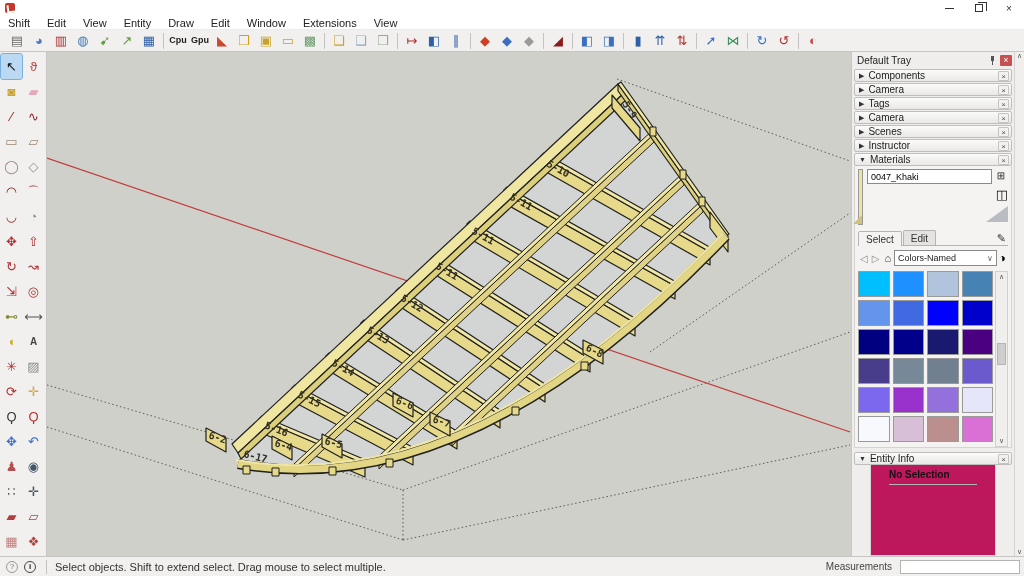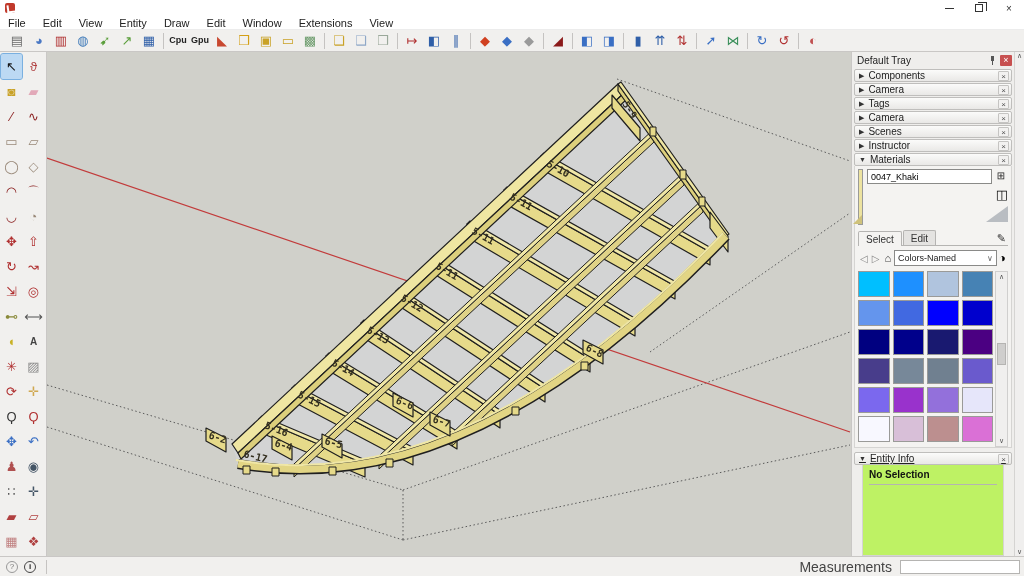--- a/index.html
+++ b/index.html
@@ -72,35 +72,35 @@
   #mat-dropdown { flex:1; height:16px; border:1px solid #8a8a88; background:#fff; font-size:9px; display:flex; align-items:center; padding:0 3px; color:#222; }
   #mat-dropdown .caret { margin-left:auto; font-size:8px; color:#666; }
   #sample-paint-icon { font-size:12px; margin:0 2px; }
   #swatch-area { display:flex; margin-top:3px; height:176px; }
   #swatch-grid { flex:1; display:grid; grid-template-columns:repeat(4,1fr); gap:3px; align-content:start; overflow:hidden; }
   .swatch { height:26px; border:1px solid #9a9a98; }
   #swatch-scroll { width:13px; margin-left:2px; background:#f0efee; border:1px solid #d0cfce; display:flex; flex-direction:column; align-items:center; font-size:7px; color:#555; }
   #swatch-scroll .thumb { width:9px; height:22px; background:#cfcecd; border:1px solid #b5b4b2; margin-top:62px; }
   #swatch-scroll .up { margin-top:1px; } #swatch-scroll .down { margin-top:auto; margin-bottom:1px; }
 
-  #entity-hdr { margin-top:4px;text-decoration:underline; }
-  #entity-body { background:#bef264; margin:0 10px; border:1px solid #d5d4d2; border-top:none; flex:1; padding:4px 6px; }
+  #entity-hdr { margin-top:4px; }
+  #entity-body { background:#be185d; margin:0 18px; border:1px solid #d5d4d2; border-top:none; flex:1; padding:4px 18px; }
   #entity-text { font-size:10px; font-weight:bold; color:#111; }
   #entity-body hr { border:none; border-top:1px solid #b5b4b2; margin-top:4px; }
 
   
   #tray-scroll { position:absolute; left:1014px; top:52px; width:10px; height:504px; background:#f0efee; border-left:1px solid #d5d4d2; font-size:7px; color:#555; display:flex; flex-direction:column; align-items:center; }
   #tray-scroll .down { margin-top:auto; }
 
   
   #statusbar { position:absolute; left:0; top:556px; width:1024px; height:20px; background:#f1f0ee; border-top:1px solid #c9c7c5; display:flex; align-items:center; font-size:11px; color:#333; }
   .status-circle { width:12px; height:12px; border-radius:50%; border:1px solid #999; color:#777; font-size:8px; display:flex; align-items:center; justify-content:center; margin-left:6px; }
   .status-circle.dark { border-color:#444; color:#222; font-weight:bold; }
   #status-sep { height:14px; border-left:1px solid #c5c3c1; margin:0 8px 0 10px; }
-  #measure-label { margin-left:auto; font-size:14px; color:#444;padding-left:8px; }
+  #measure-label { margin-left:auto; font-size:10px; color:#444;padding-left:8px; }
   #measure-input { width:120px; height:14px; border:1px solid #b5b4b2; background:#fff; margin:0 4px 0 8px; font-size:10px; }
 </style>
 </head>
 <body>
 
 <div id="app">
 
   <div id="titlebar">
     <div id="app-logo"></div>
     <div id="win-buttons">
@@ -108,21 +108,21 @@
           <span class="min-glyph"></span>
         </div>
       <div class="win-btn">
           <span class="restore-glyph"></span>
         </div>
       <div class="win-btn">×</div>
     </div>
   </div>
 
   <div id="menubar">
-      <div class="menu-item">File</div>
+      <div class="menu-item">Shift</div>
       <div class="menu-item">Edit</div>
       <div class="menu-item">View</div>
       <div class="menu-item">Entity</div>
       <div class="menu-item">Draw</div>
       <div class="menu-item">Edit</div>
       <div class="menu-item">Window</div>
       <div class="menu-item">Extensions</div>
       <div class="menu-item">View</div>
     </div>
 
@@ -453,17 +453,18 @@
 
   <div id="tray-scroll">
     <span>∧</span>
     <span class="down">∨</span>
   </div>
 
   <div id="statusbar">
     <div class="status-circle">?</div>
     <div class="status-circle dark">i</div>
     <div id="status-sep"></div>
+    <div>Select objects. Shift to extend select. Drag mouse to select multiple.</div>
     <div id="measure-label">Measurements</div>
     <input id="measure-input" value="" style="">
   </div>
 
 </div>
 
 </body></html>

